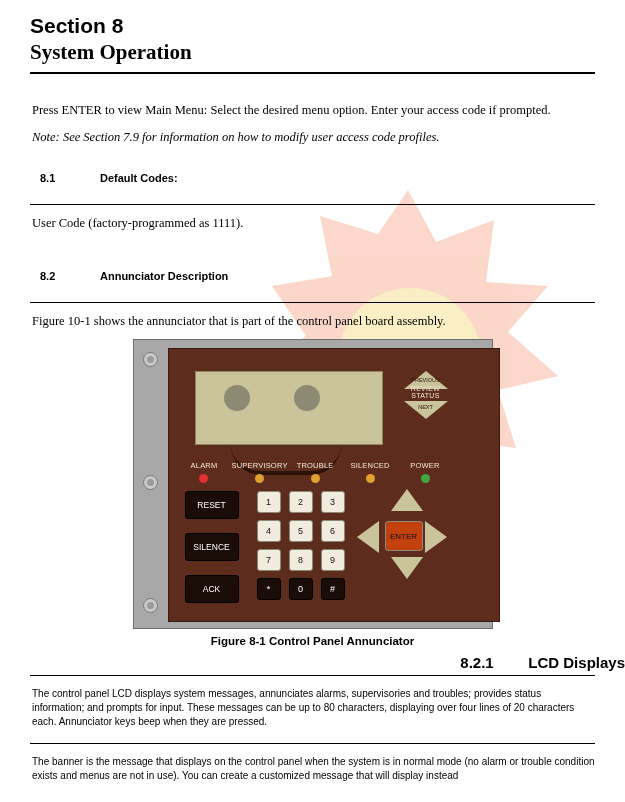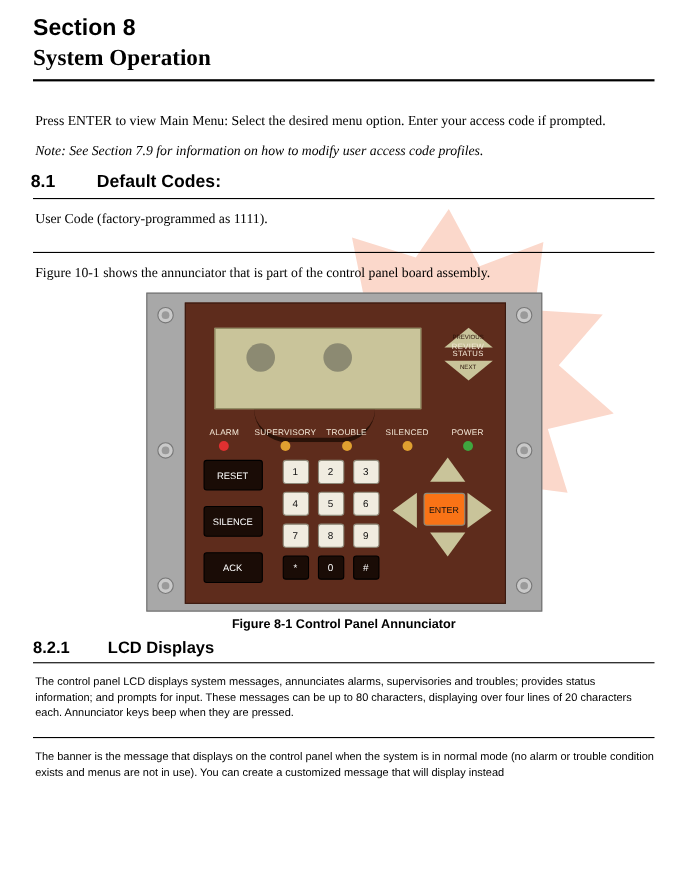--- a/index.html
+++ b/index.html
@@ -40,30 +40,30 @@
   .gap-md{height:11px;}
   .gap-sm{height:7px;}
 
   p.note{
     font-size:12.5px;line-height:15.5px;margin:0;
     padding:0 30px 0 32px;font-style:italic;
   }
 
   h2{
     font-family:"Liberation Sans", sans-serif;
-    font-weight:bold;font-size:16px;line-height:20px;
-    margin:4px;padding:0 0 0 24px;
+    font-weight:bold;font-size:11px;line-height:20px;
+    margin:16px;padding:0 0 0 24px;
     display:flex;gap:26px;
   }
   h2 .h2num{display:inline-block;min-width:34px;}
   h3{
     font-family:"Liberation Sans", sans-serif;
     font-weight:bold;font-size:15px;line-height:18px;
     margin:0;padding:0 0 0 30px;
-    display:flex;gap:22px;
+    display:flex;gap:22px;justify-content:flex-end;
   }
   h3 .h3num{display:inline-block;min-width:46px;}
   p.sans{
     font-family:"Liberation Sans", sans-serif;
     font-size:10px;line-height:14px;margin:0;padding:0 30px 0 32px;
   }
   .hr-under{height:1px;background:#000;margin:3px 30px 0 30px;}
 
   .figcap{
     font-family:"Liberation Sans", sans-serif;
@@ -71,21 +71,21 @@
     margin:0;padding:6px 0 0 0;
   }
 
   
   .panel-wrap{position:relative;margin:10px auto 0 auto;width:360px;}
   .panel-outer{
     width:360px;height:290px;background:#a8a8a8;border:1px solid #6f6f6f;
     position:relative;box-sizing:border-box;
   }
   .panel-inner{
-    position:absolute;left:34px;top:8px;width:292px;height:274px;
+    position:absolute;left:34px;top:8px;width:332px;height:274px;
     background:#5e2c1c;border:1px solid #3a1a10;box-sizing:border-box;
   }
   .screw{
     position:absolute;width:13px;height:13px;border-radius:50%;
     background:#c9c9c9;border:1px solid #777;
   }
   .screw::after{
     content:"";position:absolute;left:3px;top:3px;width:7px;height:7px;
     border-radius:50%;background:#9a9a9a;
   }
@@ -178,21 +178,21 @@
     border-top:16px solid transparent;border-bottom:16px solid transparent;
     border-right:22px solid #c9c49a;
   }
   .d-rt{
     position:absolute;left:68px;top:32px;width:0;height:0;
     border-top:16px solid transparent;border-bottom:16px solid transparent;
     border-left:22px solid #c9c49a;
   }
   .d-ctr{
     position:absolute;left:28px;top:32px;width:36px;height:28px;
-    background:#f97316;border:1px solid #8e8a7a;border-radius:3px;
+    background:#c2410c;border:1px solid #8e8a7a;border-radius:3px;
     font-family:"Liberation Sans", sans-serif;font-size:8px;color:#111;
     display:flex;align-items:center;justify-content:center;
   }
 </style>
 </head>
 <body>
 
 <div class="page">
 
   <div class="watermark">
@@ -221,20 +221,24 @@
       <span class="h2num">8.1</span>
       <span>Default Codes:</span>
     </h2>
     <div class="hr-under"></div>
 
     <div class="gap-md"></div>
     <p class="body">User Code (factory-programmed as 1111).</p>
     <div class="gap-md"></div>
 
     <div class="gap-sm"></div>
+    <h2>
+      <span class="h2num">8.2</span>
+      <span>Annunciator Description</span>
+    </h2>
     <div class="hr-under"></div>
 
     <div class="gap-md"></div>
     <p class="body">Figure 10-1 shows the annunciator that is part of the control panel board assembly.</p>
 
     <div class="panel-wrap">
       <div class="panel-outer">
         <div class="screw tl"></div>
         <div class="screw bl"></div>
         <div class="screw tr"></div>

